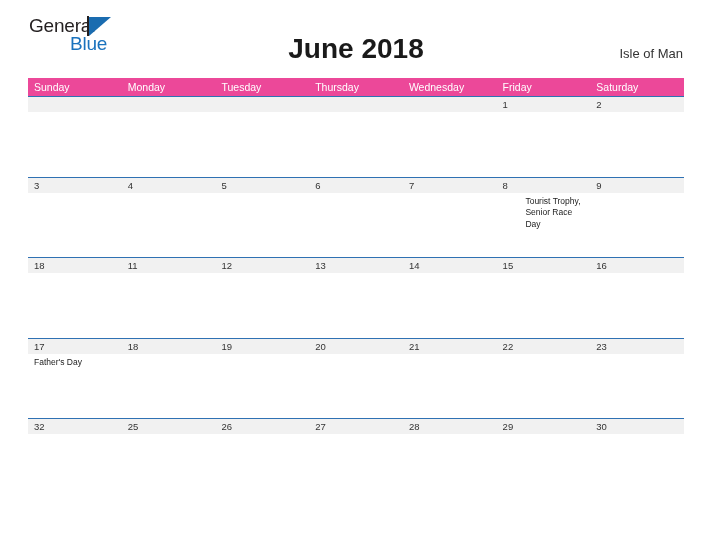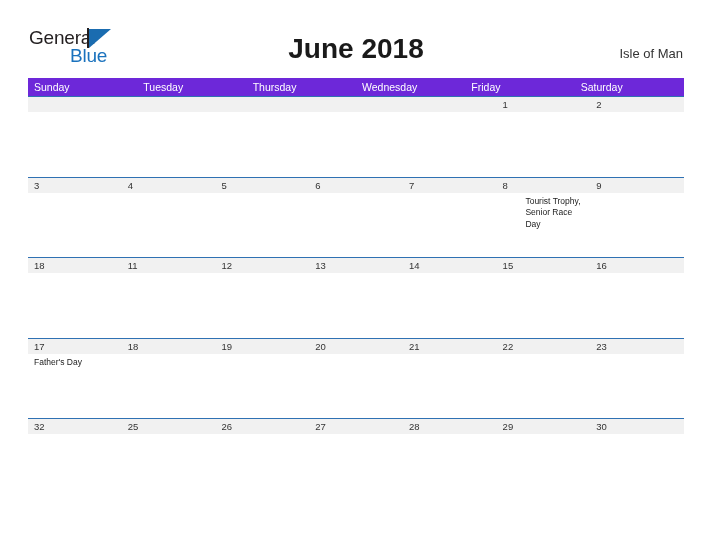--- a/index.html
+++ b/index.html
@@ -26,21 +26,21 @@
     position: absolute;
     left: 0;
     top: 0;
     width: 712px;
     height: 76px;
   }
 
   .logo {
     position: absolute;
     left: 29px;
-    top: 28px;
+    top: 16px;
     width: 120px;
     height: 44px;
     text-align: center;
   }
   .logo-general {
     position: absolute;
     left: 0;
     top: 0;
     font-size: 19px;
     color: #231f20;
@@ -103,21 +103,21 @@
     position: absolute;
     left: 28px;
     top: 78px;
     width: 656px;
   }
 
   .weekday-row {
     display: flex;
     width: 656px;
     height: 18px;
-    background: #6d28d9;
+    background: #ec4899;
     align-items: flex-end;
   }
   .weekday-cell {
     flex: 1 1 0;
     font-size: 10.5px;
     color: #ffffff;
     line-height: 18px;
     padding-left: 6px;
     box-sizing: border-box;
     white-space: nowrap;
@@ -187,20 +187,21 @@
     <div class="month-title">June 2018</div>
 
     <div class="locale">Isle of Man</div>
 
   </div>
 
   <div class="calendar">
 
     <div class="weekday-row">
       <div class="weekday-cell">Sunday</div>
+      <div class="weekday-cell">Monday</div>
       <div class="weekday-cell">Tuesday</div>
       <div class="weekday-cell">Thursday</div>
       <div class="weekday-cell">Wednesday</div>
       <div class="weekday-cell">Friday</div>
       <div class="weekday-cell">Saturday</div>
     </div>
 
     <div class="week-row">
       <div class="daynum-band">
         <div class="daynum-cell"></div>

